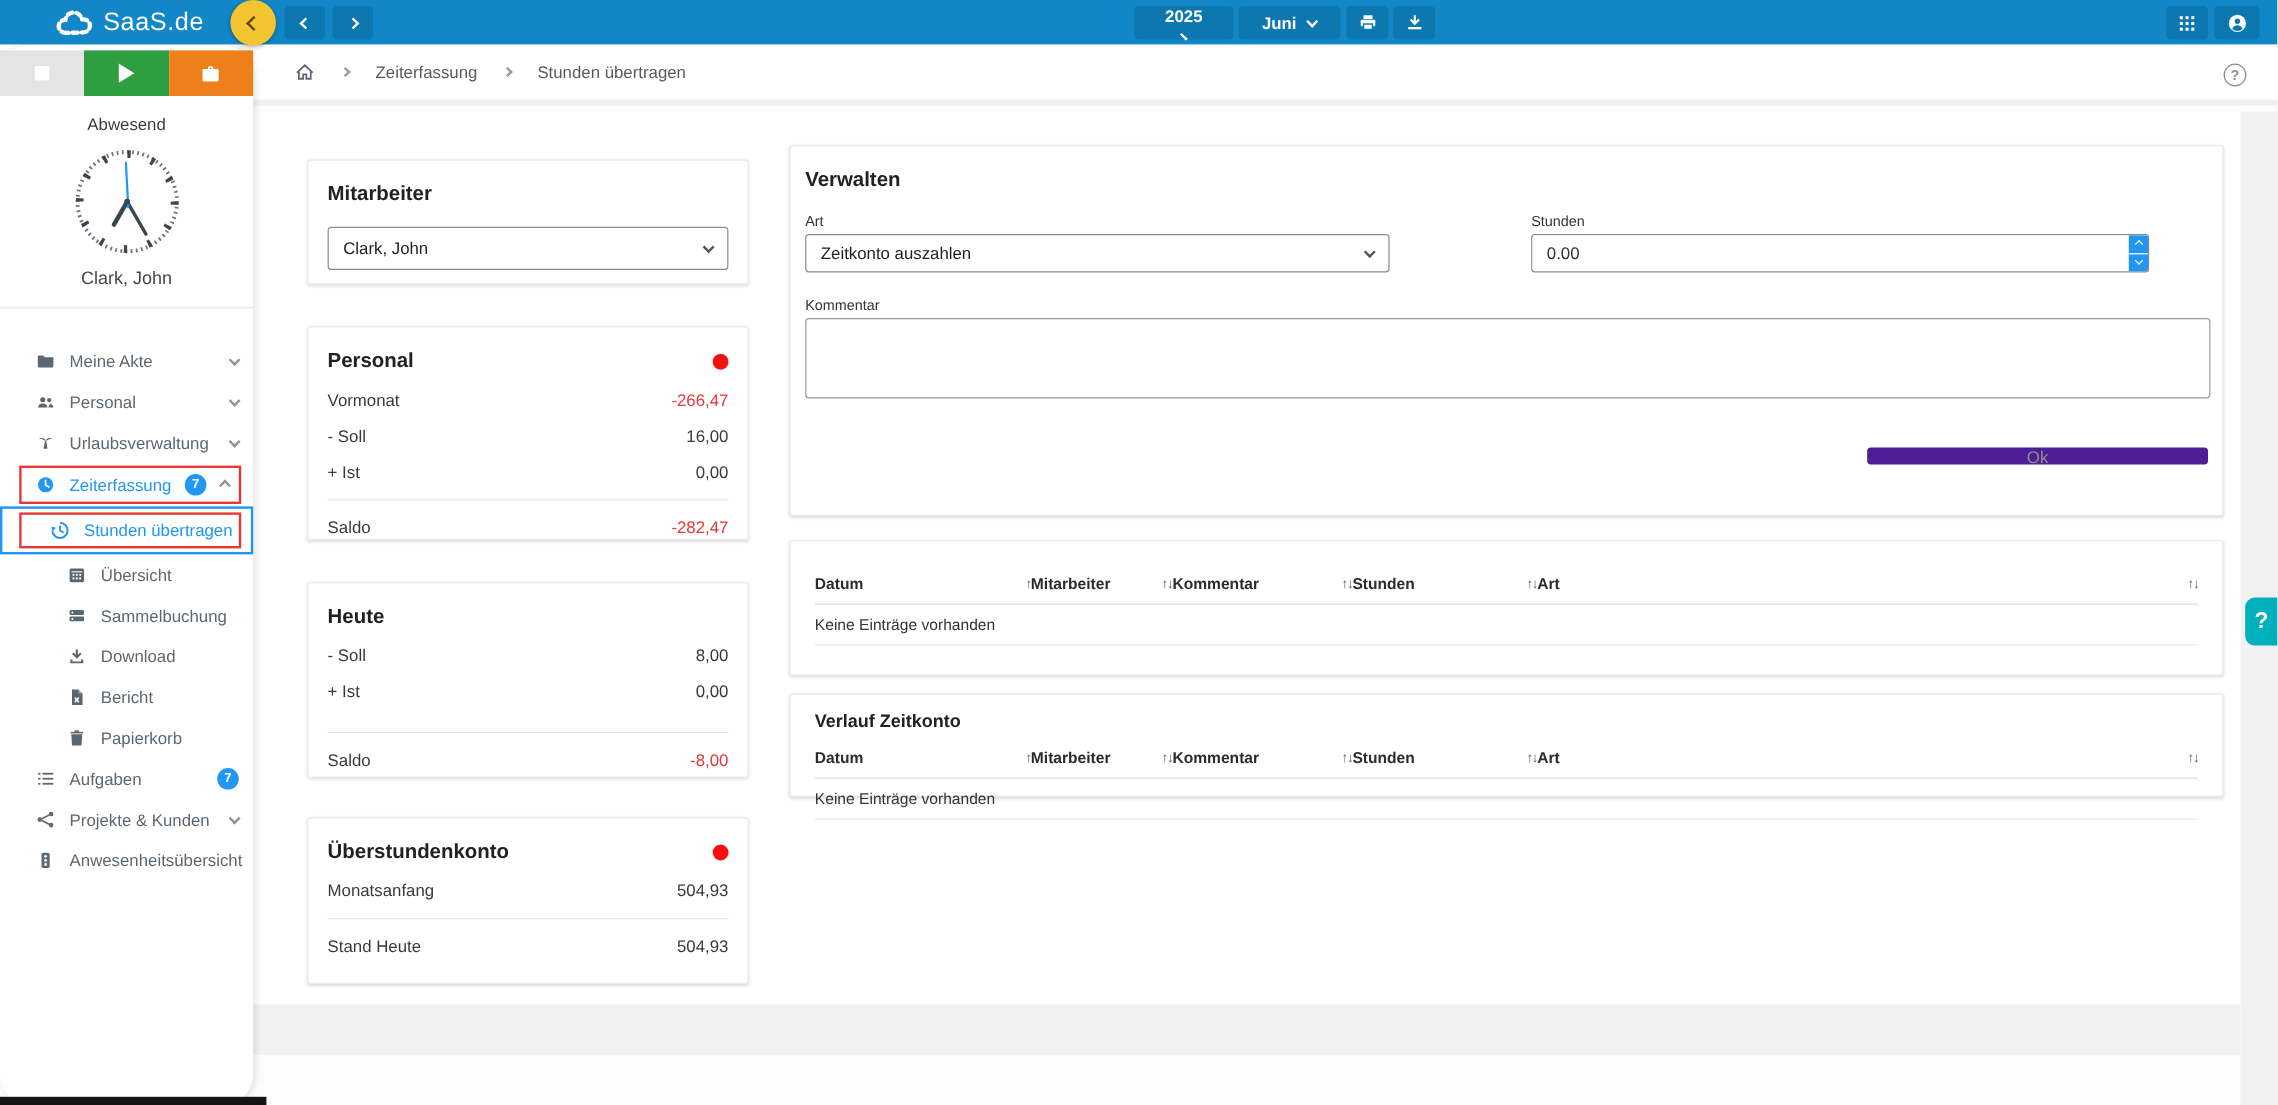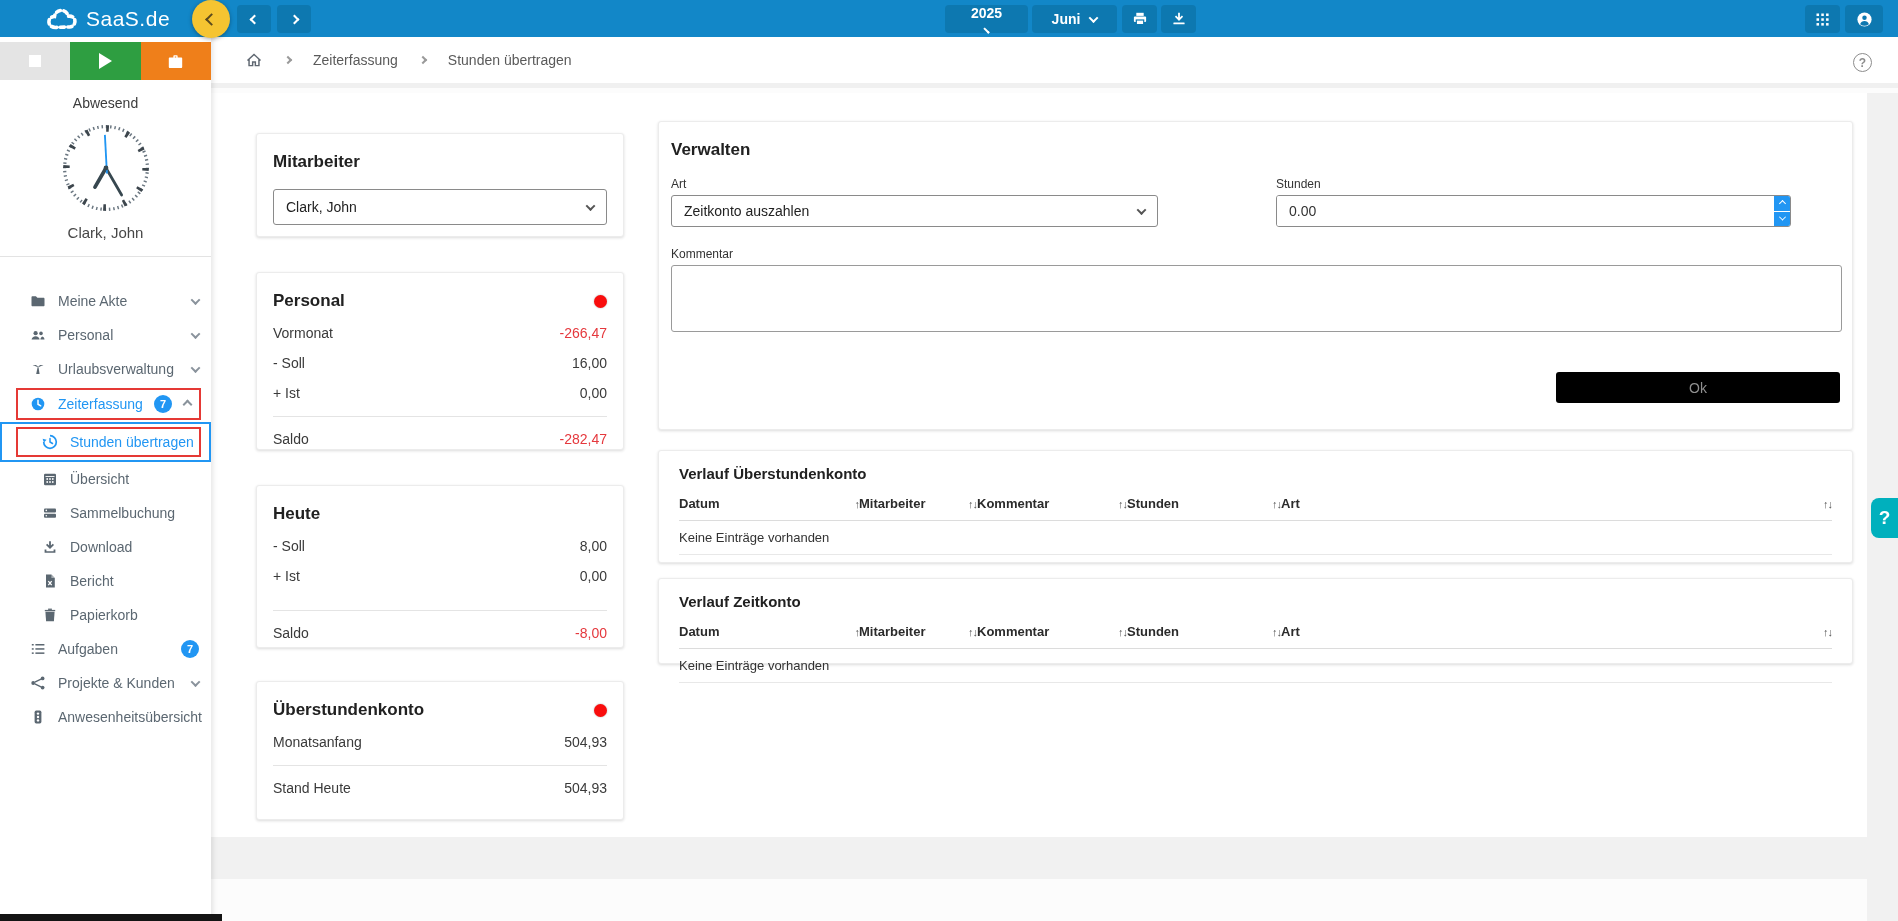--- a/index.html
+++ b/index.html
@@ -28,41 +28,41 @@
   
   .cv { display:inline-block; width:7px; height:7px; border-right:2px solid currentColor; border-bottom:2px solid currentColor; }
   .cv.down { transform:rotate(45deg) translate(-1px,-1px); }
   .cv.up { transform:rotate(-135deg); }
   .cv.left { transform:rotate(135deg); }
   .cv.right { transform:rotate(-45deg); }
   .cv.big { width:9px; height:9px; border-width:2.5px; }
 
   
   .sidebar { position:absolute; left:0; top:37px; width:211px; height:884px; background:#fff;
-    box-shadow:2px 0 5px rgba(0,0,0,.10); z-index:10; }
+    box-shadow:2px 0 5px rgba(0,0,0,.10); z-index:10;border-radius:26px; }
   .status-row { display:flex; height:38px; margin-top:5px; }
   .status-row button { flex:1; border:none; display:flex; align-items:center; justify-content:center; cursor:pointer; }
   .st-stop { background:#e4e4e4; }
   .st-stop .sq { width:12px; height:12px; background:#fff; }
   .st-play { background:#2e9e41; }
   .st-play .tri { width:0; height:0; border-left:13px solid #fff; border-top:8px solid transparent; border-bottom:8px solid transparent; }
   .st-work { background:#ef7f1a; }
   .status-text { text-align:center; margin-top:15px; font-size:14px; color:#3c3c3c; }
   .clockwrap { width:92px; height:92px; margin:11px auto 0; }
   .user-name { text-align:center; margin-top:10px; font-size:15px; color:#474747; }
   .side-div { border-top:1px solid #e3e3e3; margin-top:15px; }
   .nav { margin-top:27px; }
   .nav-item { display:flex; align-items:center; height:34px; padding-left:30px; padding-right:12px;
     font-size:14px; color:#5b6771; cursor:pointer; }
   .nav-item .nicon { width:16px; height:16px; margin-right:12px; flex:0 0 16px; }
   .nav-item .chev-right { margin-left:auto; color:#8a939c; }
   .nav-item .badge { min-width:18px; height:18px; border-radius:9px; background:#2196f3; color:#fff;
     font-size:11px; font-weight:bold; display:flex; align-items:center; justify-content:center; padding:0 4px; }
   .nav-item .badge { margin-left:auto; }
-  .nav-item.sub { padding-left:42px; }
+  .nav-item.sub { padding-left:56px; }
   .nav-item.active { color:#2196f3; }
   
   .nav-item.hl-parent { padding:0; height:36px; }
   .hl-parent .red-box { flex:1; display:flex; align-items:center; height:32px; margin:0 10px 0 16px;
     border:2px solid #e53935; padding:0 8px 0 12px; }
   .hl-parent .red-box .badge { margin-left:auto; }
   .hl-parent .red-box .chev-up { margin-left:12px; color:#8a939c; }
   
   .nav-item.hl-sub { padding:0; height:40px; border:2px solid #2196f3; }
   .hl-sub .red-box2 { flex:1; display:flex; align-items:center; height:30px; margin:0 8px 0 14px;
@@ -111,21 +111,21 @@
   .numwrap input { flex:1; border:none; outline:none; font-size:14px; color:#333; padding:0 12px;
     font-family:"Liberation Sans", sans-serif; }
   .spin { width:16px; display:flex; flex-direction:column; }
   .spin button { flex:1; background:#2196f3; border:none; color:#fff; display:flex; align-items:center;
     justify-content:center; cursor:pointer; padding:0; }
   .spin button + button { margin-top:1px; }
   .spin .cv { width:5px; height:5px; border-width:1.5px; }
   .kom-label { margin-top:20px; font-size:12px; color:#333; }
   textarea.kommentar { margin-top:4px; width:1171px; height:67px; border:1px solid #9a9a9a; border-radius:3px;
     resize:none; outline:none; font-family:"Liberation Sans", sans-serif; font-size:14px; padding:8px 10px; }
-  .ok-btn { display:block; margin-left:auto; margin-top:36px; width:284px; height:31px; background:#000000;
+  .ok-btn { display:block; margin-left:auto; margin-top:36px; width:284px; height:14px; background:#4c1d95;
     border:none; border-radius:3px; color:#8f8f8f; font-size:14px; cursor:pointer; }
 
   .c-table1 { left:447px; top:357px; width:1195px; height:113px; padding:14px 20px; }
   .c-table2 { left:447px; top:485px; width:1195px; height:86px;  padding:14px 20px; }
   .t-title { font-size:15px; font-weight:bold; color:#212121; }
   .t-head { display:flex; margin-top:14px; padding-bottom:9px; border-bottom:1px solid #dcdcdc;
     font-size:13px; font-weight:bold; color:#2b2b2b; }
   .t-head .col { display:flex; align-items:center; gap:6px;justify-content:space-between; }
   .col-datum{width:180px;} .col-mit{width:118px;} .col-kom{width:150px;} .col-std{width:154px;} .col-art{flex:1;}
   .sort { font-size:11px; color:#555; letter-spacing:-1px; font-weight:normal; cursor:pointer; }
@@ -462,21 +462,20 @@
               </span>
             </div>
           </div>
         </div>
         <div class="kom-label">Kommentar</div>
         <textarea class="kommentar" style=""></textarea>
         <button class="ok-btn">Ok</button>
       </section>
 
       <section class="card c-table1">
-        <div class="t-title">Verlauf Überstundenkonto</div>
         <div class="t-head">
           <span class="col col-datum">
             <span>Datum</span>
             <span class="sort">↑</span>
           </span>
           <span class="col col-mit">
             <span>Mitarbeiter</span>
             <span class="sort">↑↓</span>
           </span>
           <span class="col col-kom">

